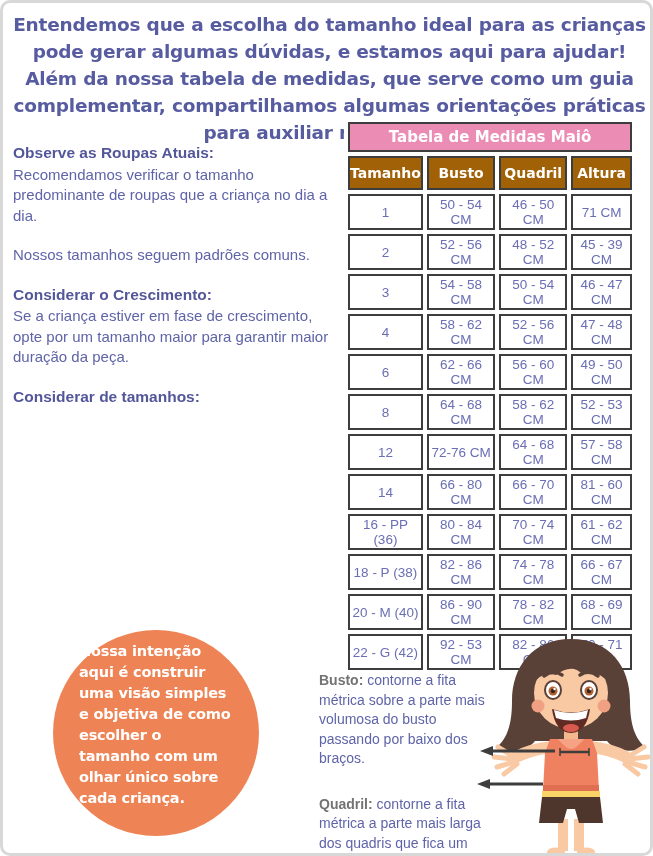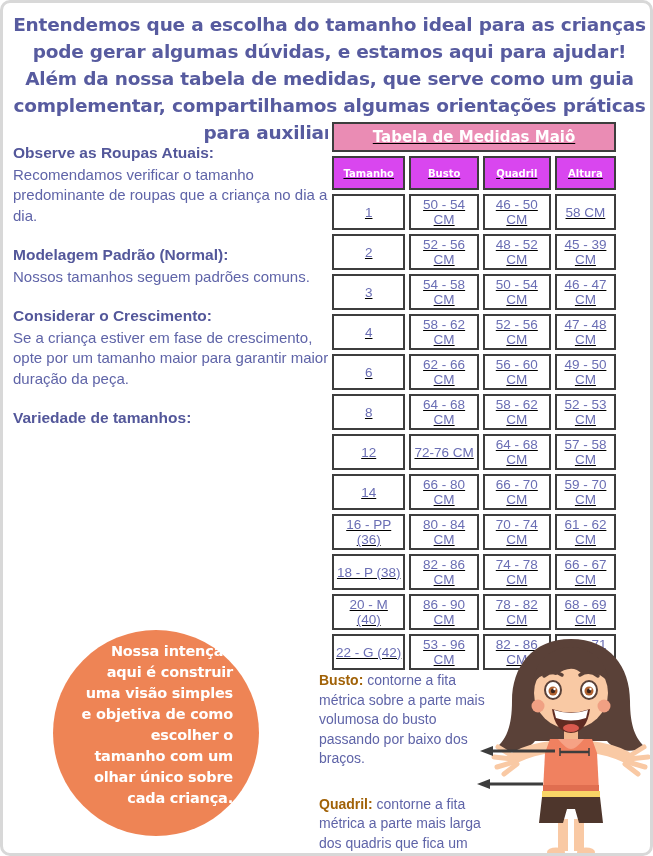--- a/index.html
+++ b/index.html
@@ -17,82 +17,81 @@
     text-align:center; color:#575b9f; letter-spacing:-0.2px;
   }
   
   .guidelines {
     position:absolute; top:128px; left:10px; width:326px;
     color:#5f64a8; font-size:15px; line-height:20.5px;
   }
   .guide-section { margin-bottom:19px;margin-top:12px; }
   .guide-heading { font-weight:bold; color:#53579a; font-size:15.5px; margin-bottom:1px; }
   
-  .size-table-wrap { position:absolute; top:115px; left:325px; width:292px;text-decoration:underline; }
+  .size-table-wrap { position:absolute; top:115px; left:341px; width:292px; }
   table.size-table {
     width:100%; border-collapse:separate; border-spacing:4px;
     background:#fff;
   }
   table.size-table th, table.size-table td { border:2px solid #3d3d3d; }
   .tbl-title th {
     background:#ea8cb4; color:#fff; font-weight:bold; font-size:15px;
     height:30px; text-align:center; font-family:"DejaVu Sans", sans-serif;
   }
   .tbl-cols th {
-    background:#d946ef; color:#fff; font-weight:bold; font-size:10px;
+    background:#a16207; color:#fff; font-weight:bold; font-size:14px;
     height:34px; text-align:center; font-family:"DejaVu Sans", sans-serif;
   }
   table.size-table td {
     background:#fff; color:#6a6eb4; font-size:13.5px; text-align:center;
     height:26px; padding:1px 2px;
   }
   col.c1{width:27%;} col.c2{width:25.5%;} col.c3{width:25%;} col.c4{width:22.5%;}
   
   .intent-circle {
     position:absolute; left:50px; top:627px; width:206px; height:206px;
     background:#ee8455; border-radius:50%;
     display:flex; align-items:center; justify-content:center;
-    text-align:right; padding:24px 26px 40px 26px;
+    text-align:left; padding:24px 26px 40px 26px;
   }
   .intent-circle .txt {
     color:#fff; font-weight:bold; font-size:14.5px; line-height:21px;
     font-family:"DejaVu Sans", sans-serif; letter-spacing:-0.2px;
   }
   
   .measuring {
     position:absolute; left:316px; top:668px; width:176px;
     color:#5f64a8; font-size:14px; line-height:19.5px;
   }
   .measuring .note { margin-bottom:26px; }
-  .measuring b { color:#a16207; }
+  .measuring b { color:#737373; }
   
   .illustration { position:absolute; left:470px; top:628px; width:183px; height:228px; }
 </style>
 </head>
 <body>
 
 <div class="page">
 
   <div class="header">Entendemos que a escolha do tamanho ideal para as crianças pode gerar algumas dúvidas, e estamos aqui para ajudar! Além da nossa tabela de medidas, que serve como um guia complementar, compartilhamos algumas orientações práticas para auxiliar na decisão:</div>
 
   <div class="guidelines">
     <div class="guide-section">
       <div class="guide-heading">Observe as Roupas Atuais:</div>
       <div class="guide-body">Recomendamos verificar o tamanho predominante de roupas que a criança no dia a dia.</div>
     </div>
     <div class="guide-section">
-      <div class="guide-heading">Modelagem Padrão (Normal):</div>
       <div class="guide-body">Nossos tamanhos seguem padrões comuns.</div>
     </div>
     <div class="guide-section">
       <div class="guide-heading">Considerar o Crescimento:</div>
       <div class="guide-body">Se a criança estiver em fase de crescimento, opte por um tamanho maior para garantir maior duração da peça.</div>
     </div>
     <div class="guide-section">
-      <div class="guide-heading">Variedade de tamanhos:</div>
+      <div class="guide-heading">Considerar de tamanhos:</div>
     </div>
   </div>
 
   <div class="size-table-wrap">
     <table class="size-table">
       <colgroup>
           <col class="c1">
           <col class="c2">
           <col class="c3">
           <col class="c4">
@@ -106,21 +105,21 @@
           <th>Busto</th>
           <th>Quadril</th>
           <th>Altura</th>
         </tr>
       </thead>
       <tbody>
           <tr>
             <td>1</td>
             <td>50 - 54 CM</td>
             <td>46 - 50 CM</td>
-            <td>58 CM</td>
+            <td>71 CM</td>
           </tr>
           <tr>
             <td>2</td>
             <td>52 - 56 CM</td>
             <td>48 - 52 CM</td>
             <td>45 - 39 CM</td>
           </tr>
           <tr>
             <td>3</td>
             <td>54 - 58 CM</td>
@@ -148,21 +147,21 @@
           <tr>
             <td>12</td>
             <td>72-76 CM</td>
             <td>64 - 68 CM</td>
             <td>57 - 58 CM</td>
           </tr>
           <tr>
             <td>14</td>
             <td>66 - 80 CM</td>
             <td>66 - 70 CM</td>
-            <td>59 - 70 CM</td>
+            <td>81 - 60 CM</td>
           </tr>
           <tr>
             <td>16 - PP (36)</td>
             <td>80 - 84 CM</td>
             <td>70 - 74 CM</td>
             <td>61 - 62 CM</td>
           </tr>
           <tr>
             <td>18 - P (38)</td>
             <td>82 - 86 CM</td>
@@ -170,21 +169,21 @@
             <td>66 - 67 CM</td>
           </tr>
           <tr>
             <td>20 - M (40)</td>
             <td>86 - 90 CM</td>
             <td>78 - 82 CM</td>
             <td>68 - 69 CM</td>
           </tr>
           <tr>
             <td>22 - G (42)</td>
-            <td>53 - 96 CM</td>
+            <td>92 - 53 CM</td>
             <td>82 - 86 CM</td>
             <td>70 - 71 CM</td>
           </tr>
         </tbody>
     </table>
   </div>
 
   <div class="intent-circle">
     <div class="txt">Nossa intenção aqui é construir uma visão simples e objetiva de como escolher o tamanho com um olhar único sobre cada criança.</div>
   </div>

